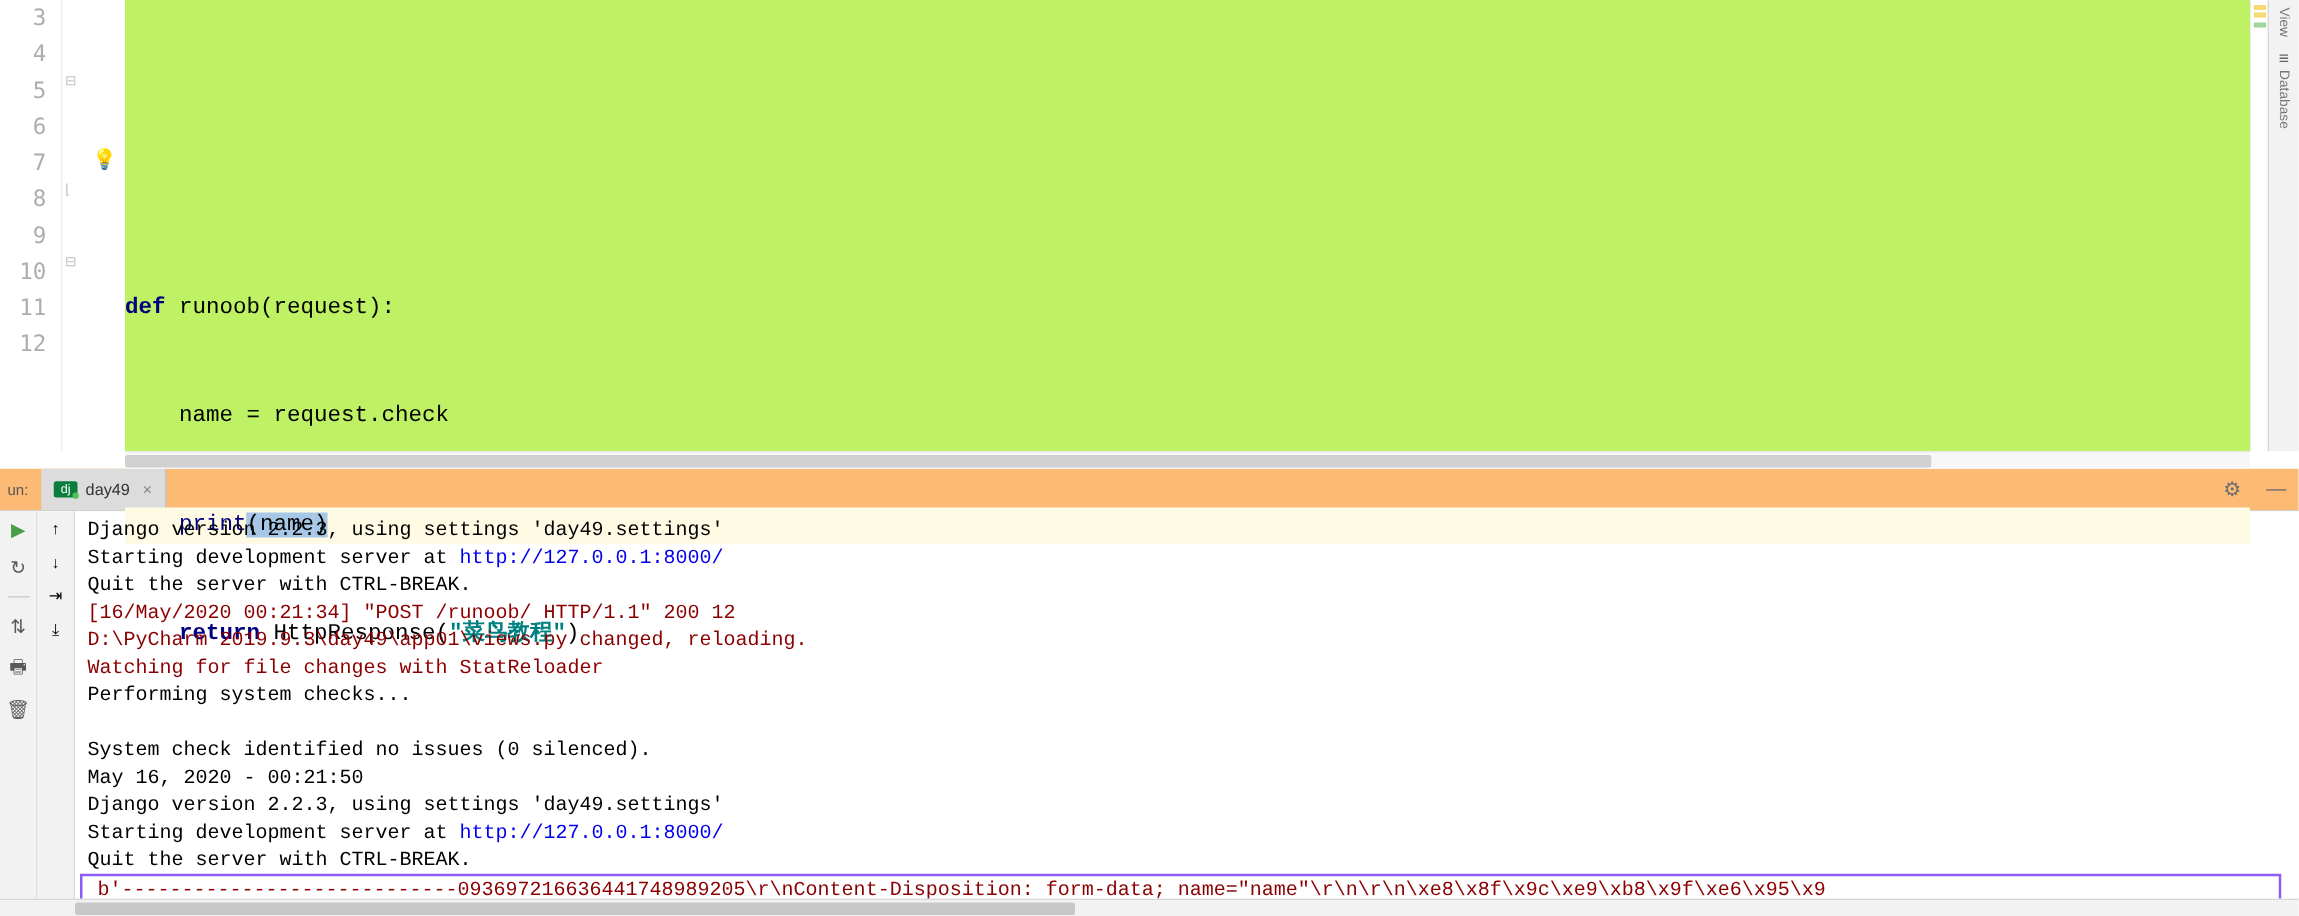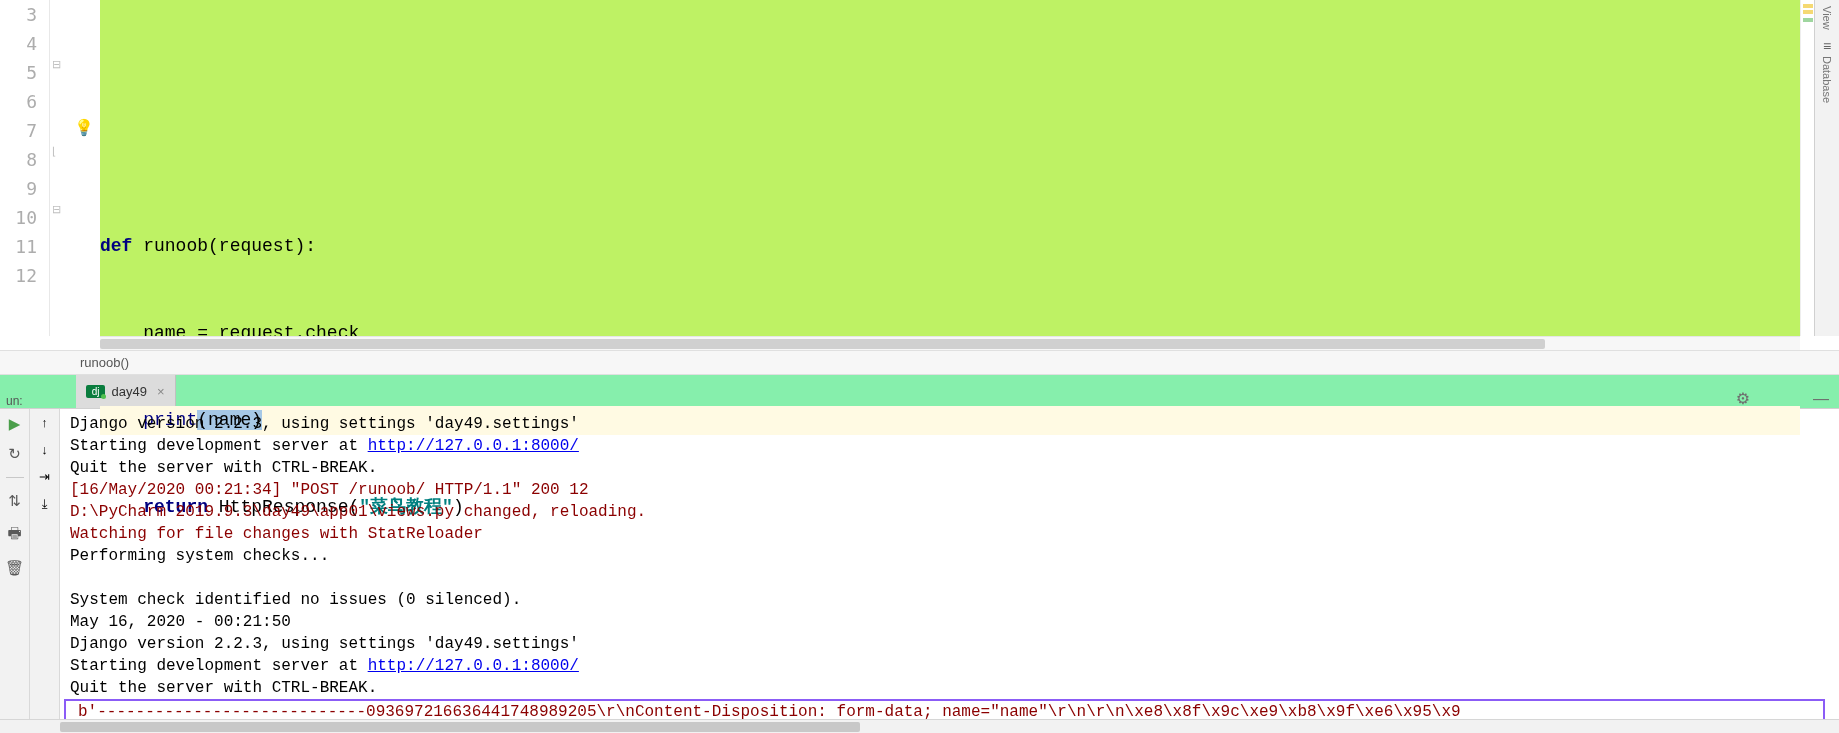--- a/index.html
+++ b/index.html
@@ -31,39 +31,39 @@
 .marker-strip { width: 14px; background: #fff; position: relative; border-left: 1px solid #eee;}
 .marker { position: absolute; width: 10px; height: 4px; left: 2px; }
 .mk-y { background: #f5d973; top: 4px; }
 .mk-y2 { background: #f5d973; top: 10px; }
 .mk-g { background: #9fd69f; top: 18px; }
 
 
 .breadcrumb { background: #f7f7f7; border-top: 1px solid #e0e0e0; border-bottom: 1px solid #e0e0e0; padding: 4px 80px; font-size: 13px; color: #555; }
 
 
-.run-bar { display: flex; align-items: flex-end; background: #86efac; border-bottom: 1px solid #d0d0d0; height: 34px; gap: 43px; }
+.run-bar { display: flex; align-items: center; background: #fdba74; border-bottom: 1px solid #d0d0d0; height: 34px; }
 .run-label { padding: 0 10px 0 6px; color: #555; font-size: 12px; }
 .run-tab { display: flex; align-items: center; background: #dcdcdc; padding: 4px 10px; border-right: 1px solid #c0c0c0; height: 100%; }
 .run-tab .dj-badge { background: #0a7d3e; color: #fff; font-size: 10px; font-weight: normal; padding: 1px 6px; border-radius: 2px; margin-right: 6px; position: relative; }
 .run-tab .dj-badge::after { content: ""; position: absolute; bottom: -1px; right: -1px; width: 5px; height: 5px; background: #51c151; border-radius: 50%; }
 .run-tab .tab-name { color: #333; font-size: 13px; }
 .run-tab .close { margin-left: 10px; color: #888; font-size: 13px; cursor: pointer; }
 .run-bar-spacer { flex: 1; }
 .run-bar .icon-btn { padding: 0 10px; color: #6e6e6e; font-size: 16px; cursor: pointer; }
 
 
 .console-wrapper { display: flex; height: 310px; background: #fff; }
 .console-tools { width: 30px; background: #f2f2f2; border-right: 1px solid #d9d9d9; display: flex; flex-direction: column; align-items: center; padding-top: 6px; gap: 12px; }
 .console-tools .tool { color: #595959; font-size: 15px; cursor: pointer; }
 .console-tools .tool.green { color: #4a9e4a; }
 .console-tools .sep { width: 18px; height: 1px; background: #c8c8c8; margin: 2px 0; }
 .console-tools2 { width: 30px; background: #f2f2f2; border-right: 1px solid #d9d9d9; display: flex; flex-direction: column; align-items: center; padding-top: 6px; gap: 12px; }
 .console-output { flex: 1; font-family: "Consolas", "Courier New", monospace; font-size: 16px; line-height: 22px; white-space: pre; padding: 4px 10px; overflow: hidden; position: relative; }
-.console-output .link { color: #0000ee; text-decoration: underline; }
+.console-output .link { color: #0000ee; }
 .console-output .err { color: #8b0000; }
 .console-output .hl-box { border: 2px solid #8b5cf6; display: block; margin-left: -6px; padding-left: 12px; margin-right: 4px; }
 .scrollbar-h { height: 14px; background: #f2f2f2; border-top: 1px solid #d6d6d6; position: relative; }
 .scrollbar-h .thumb { position: absolute; left: 60px; top: 2px; height: 10px; width: 800px; background: #c8c8c8; border-radius: 2px; }
 .editor-scrollbar-h { height: 14px; background: #f7f7f7; border-top: 1px solid #e6e6e6; position: relative; margin-left: 100px; margin-right: 39px;}
 .editor-scrollbar-h .thumb { position: absolute; left: 0; top: 2px; height: 10px; width: 85%; background: #d0d0d0; border-radius: 2px; }
 </style>
 </head>
 <body>
 
@@ -110,23 +110,20 @@
       <span class="v-text">View</span>
       <span class="db-icon">≡</span>
       <span class="v-text">Database</span>
     </div>
   </div>
 
   <div class="editor-scrollbar-h">
     <div class="thumb"></div>
   </div>
 
-  <div class="breadcrumb">
-    <span>runoob()</span>
-  </div>
 
   <div class="run-bar">
     <span class="run-label">un:</span>
     <div class="run-tab">
       <span class="dj-badge">dj</span>
       <span class="tab-name">day49</span>
       <span class="close">×</span>
     </div>
     <div class="run-bar-spacer"></div>
     <span class="icon-btn">⚙</span>

